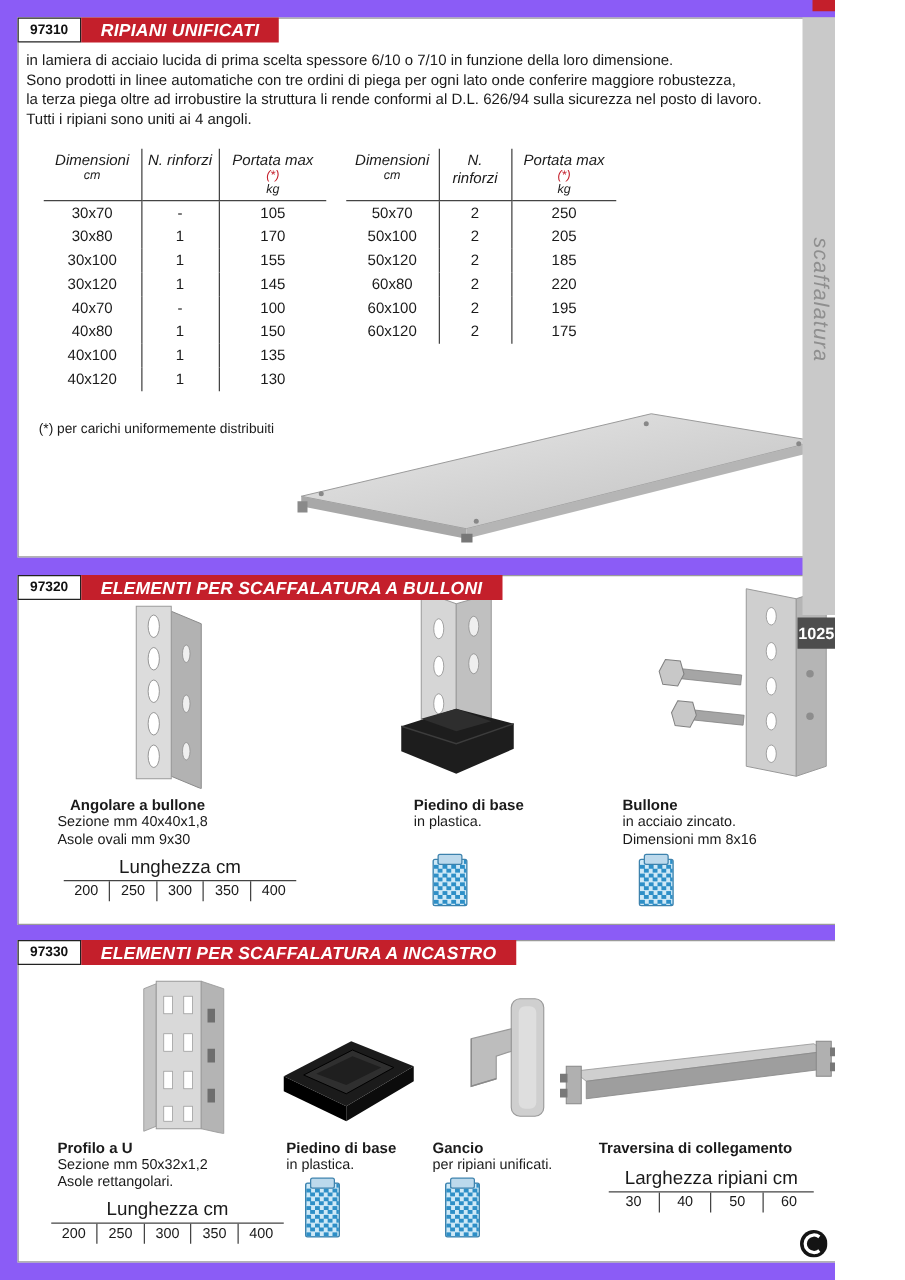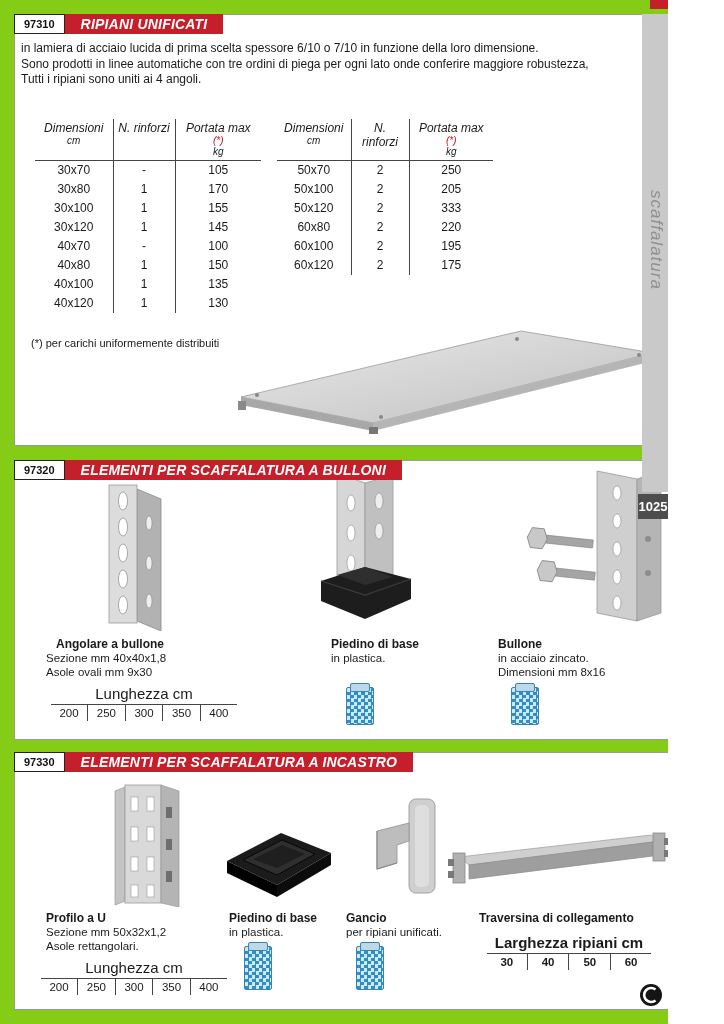--- a/index.html
+++ b/index.html
@@ -3,21 +3,21 @@
 <meta charset="utf-8">
 <style>
   :root{
     --red:#c41f2b;
     --ink:#1a1a1a;
     --line:#444;
     --boxborder:#9a9a9a;
   }
   *{margin:0;padding:0;box-sizing:border-box;}
   body{background:#fff;font-family:"Liberation Sans",sans-serif;color:var(--ink);}
-  .page{position:relative;width:668px;height:1024px;background:#84cc16;overflow:hidden;}
+  .page{position:relative;width:668px;height:1024px;background:#8b5cf6;overflow:hidden;}
 
   
   .section{position:absolute;border:1px solid var(--boxborder);background:#fff;}
   .sec-header{position:absolute;top:-1px;left:-1px;display:flex;height:20px;z-index:3;}
   .code{border:1px solid #222;background:#fff;padding:0 9px;font-weight:700;font-size:11px;line-height:18px;color:#111;}
   .bar{background:var(--red);color:#fff;font-style:italic;font-weight:700;font-size:14px;line-height:20px;padding:0 16px;letter-spacing:.2px;}
 
   
   .intro{position:absolute;left:6px;top:26px;font-size:12px;line-height:15.5px;}
 
@@ -67,20 +67,21 @@
 
   <div class="section" style="left:14px;top:14px;width:670px;height:432px;">
     <div class="sec-header">
       <div class="code">97310</div>
       <div class="bar">RIPIANI UNIFICATI</div>
     </div>
 
     <div class="intro">
       <div>in lamiera di acciaio lucida di prima scelta spessore 6/10 o 7/10 in funzione della loro dimensione.</div>
       <div>Sono prodotti in linee automatiche con tre ordini di piega per ogni lato onde conferire maggiore robustezza,</div>
+      <div>la terza piega oltre ad irrobustire la struttura li rende conformi al D.L. 626/94 sulla sicurezza nel posto di lavoro.</div>
       <div>Tutti i ripiani sono uniti ai 4 angoli.</div>
     </div>
 
     <table class="spec-table" style="left:20px;top:104px;">
       <thead>
         <tr>
           <th style="width:78px;">
             <div class="h-main">Dimensioni</div>
             <div class="h-sub">cm</div>
           </th>
@@ -162,21 +163,21 @@
             <td>250</td>
           </tr>
           <tr>
             <td>50x100</td>
             <td>2</td>
             <td>205</td>
           </tr>
           <tr>
             <td>50x120</td>
             <td>2</td>
-            <td>333</td>
+            <td>185</td>
           </tr>
           <tr>
             <td>60x80</td>
             <td>2</td>
             <td>220</td>
           </tr>
           <tr>
             <td>60x100</td>
             <td>2</td>
             <td>195</td>
@@ -354,21 +355,21 @@
       <polygon points="14,38 206,16 216,22 24,46" fill="#cfcfcf" stroke="#9a9a9a" stroke-width="0.7"></polygon>
       <polygon points="24,46 216,22 216,36 24,60" fill="#9e9e9e" stroke="#8a8a8a" stroke-width="0.7"></polygon>
       <rect x="8" y="34" width="12" height="30" fill="#b0b0b0" stroke="#888" stroke-width="0.8"></rect>
       <rect x="3" y="40" width="6" height="7" fill="#787878"></rect>
       <rect x="3" y="52" width="6" height="7" fill="#787878"></rect>
       <rect x="208" y="14" width="12" height="28" fill="#b0b0b0" stroke="#888" stroke-width="0.8"></rect>
       <rect x="219" y="19" width="6" height="7" fill="#787878"></rect>
       <rect x="219" y="31" width="6" height="7" fill="#787878"></rect>
     </svg>
     <div class="product-title" style="left:464px;top:158px;">Traversina di collegamento</div>
-    <div class="len-table" style="left:472px;top:181px;width:164px;font-weight:bold;">
+    <div class="len-table" style="left:472px;top:181px;width:164px;">
       <div class="len-label">Larghezza ripiani cm</div>
       <table>
           <tbody>
             <tr>
               <td>30</td>
               <td>40</td>
               <td>50</td>
               <td>60</td>
             </tr>
           </tbody>

